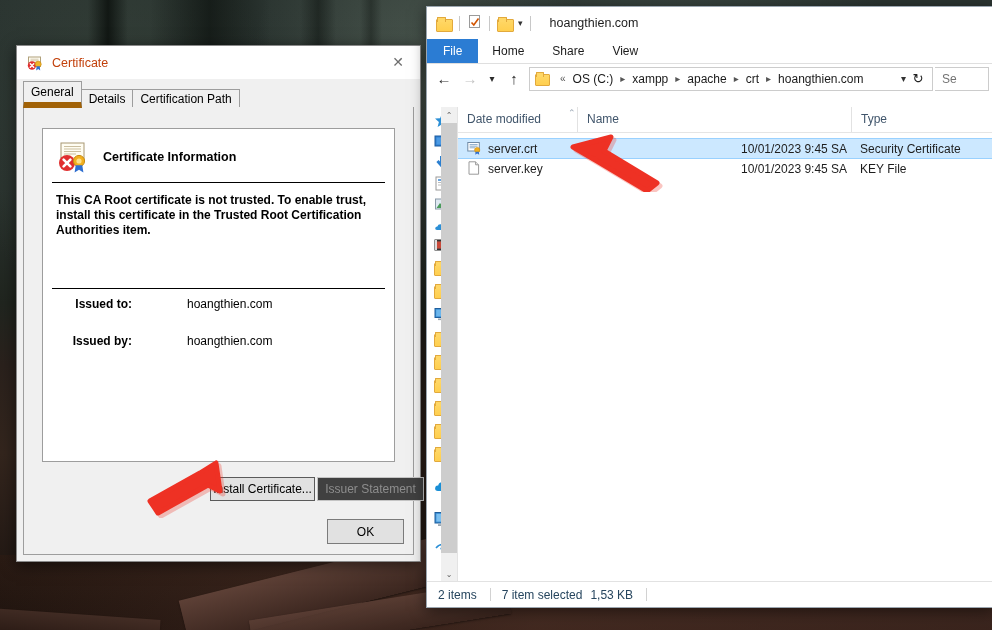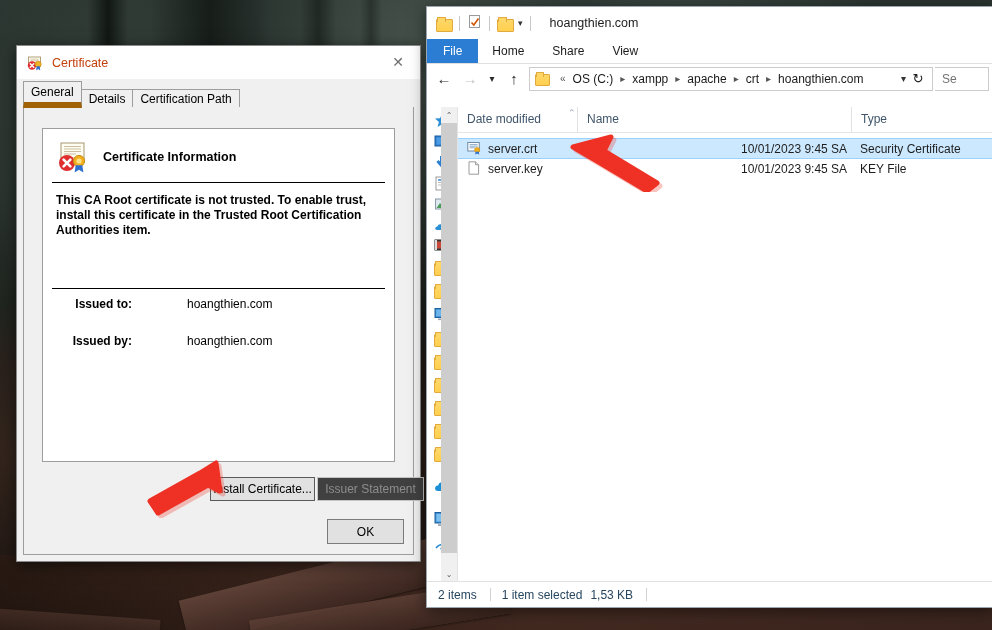--- a/index.html
+++ b/index.html
@@ -494,21 +494,21 @@
         </span>
         <span class="fdate" style="width:119px;">10/01/2023 9:45 SA</span>
         <span class="ftype" style="width:140px;">KEY File</span>
       </div>
     </div>
   </div>
 
   <div id="statusbar">
     <span class="si">2 items</span>
     <span class="divider"></span>
-    <span>1 item selected</span>
+    <span>7 item selected</span>
     <span style="padding-left:8px;">1,53 KB</span>
     <span class="divider2"></span>
   </div>
 </div>
 
 <svg class="arrow" style="left:568px;top:132px;" width="110" height="60" viewBox="0 0 110 60">
   <g transform="translate(3,3)">
     <path d="M2 12 L40 2 L33 16 L86 48 L76 56 L26 26 Z" fill="#ee3124" stroke="#ee3124" stroke-width="5" stroke-linejoin="round" opacity="0.28" transform="translate(3,3)"></path>
     <path d="M2 12 L40 2 L33 16 L86 48 L76 56 L26 26 Z" fill="#ee3124" stroke="#ee3124" stroke-width="5" stroke-linejoin="round"></path>
   </g>

